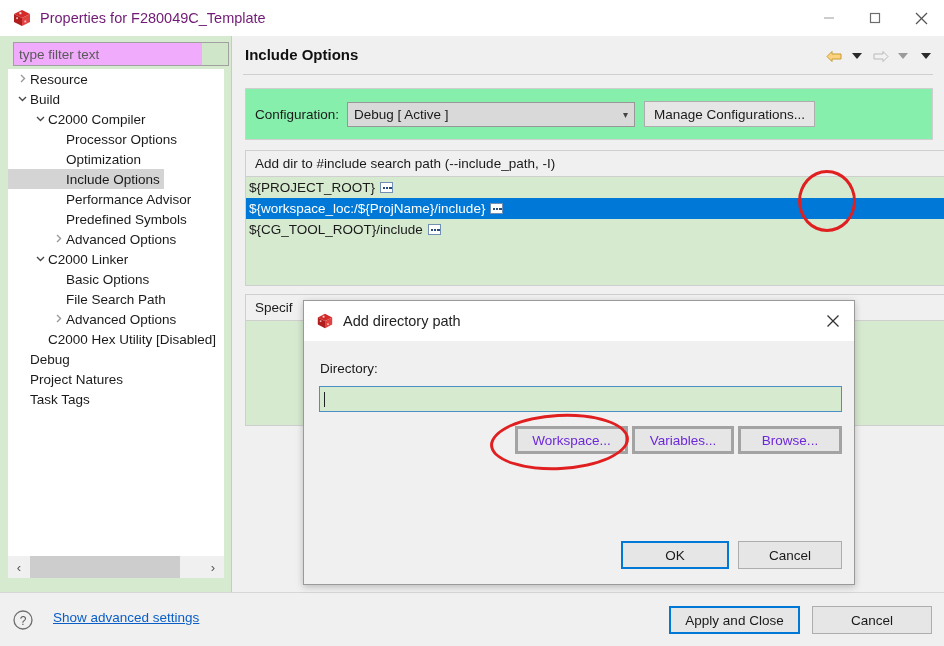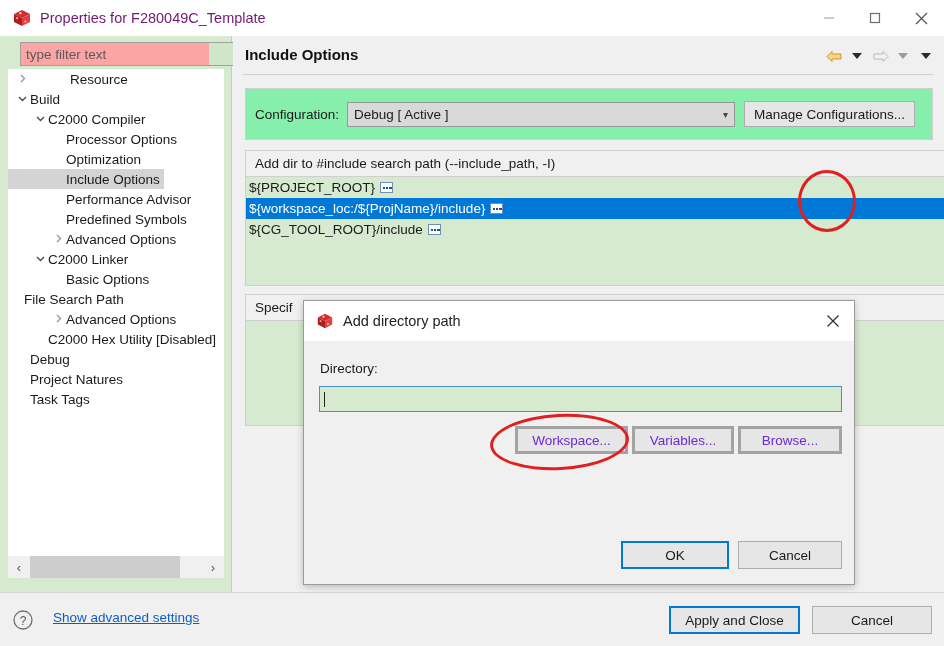--- a/index.html
+++ b/index.html
@@ -38,22 +38,22 @@
   }
   #winbtns { position: absolute; right: 0; top: 0; display: flex; }
 
   
   #leftpanel {
     position: absolute; left: 0; top: 36px; width: 232px; height: 556px;
     background: #d6ead0;
     border-right: 1px solid #c9c9c9;
   }
   #filter-wrap {
-    position: absolute; left: 20px; top: 6px; width: 216px; height: 24px;
-    background: #fca5a5; border: 1px solid #a0a0a0;
+    position: absolute; left: 13px; top: 6px; width: 216px; height: 24px;
+    background: #f0abfc; border: 1px solid #a0a0a0;
     display: flex; 
   }
   #filter-input {
     flex: 1; border: 0; outline: none; background: transparent;
     font-family: "Liberation Sans", sans-serif; font-size: 13.5px;
     color: #555; padding-left: 5px; height: 22px;
   }
   #filter-input::placeholder { color: #5a5a5a; opacity: 1; }
   #filter-green {
     width: 26px; height: 22px; background: #cfe7c8;
@@ -113,21 +113,21 @@
     background: #cfcfcf;
   }
 
   #config-box {
     position: absolute; left: 12px; top: 52px; width: 688px; height: 52px;
     background: #86efac; border: 1px solid #cfcfcf;
     display: flex; align-items: center;
   }
   #config-label { margin-left: 9px; font-size: 13.5px; color: #1a1a1a; }
   #config-select {
-    margin-left: 8px; width: 388px; height: 25px;
+    margin-left: 8px; width: 288px; height: 25px;
     background: #d9d9d9; border: 1px solid #979797;
     display: flex; align-items: center; justify-content: space-between;
     font-size: 13.5px; color: #1a1a1a; padding: 0 6px;
   }
   #config-chevron { color: #444; font-size: 10px; }
   #manage-btn {
     margin-left: 9px; height: 26px; background: #e6e6e6;
     border: 1px solid #adadad; display: flex; align-items: center;
     padding: 0 9px; font-size: 13.5px; color: #1a1a1a;
   }
@@ -286,21 +286,21 @@
       </div>
     </div>
   </div>
 
   <div id="leftpanel">
     <div id="filter-wrap">
       <input id="filter-input" type="text" placeholder="type filter text" style="">
       <div id="filter-green"></div>
     </div>
     <div id="tree">
-        <div class="tnode" style="padding-left: 6px; gap: 40px;">
+        <div class="tnode" style="padding-left: 6px;">
           <span class="twist"><svg width="11" height="11" viewBox="0 0 11 11">
               <polyline points="4,2 7.5,5.5 4,9" fill="none" stroke="#9a9a9a" stroke-width="1.4"></polyline>
             </svg></span>
           <span class="tlabel">Resource</span>
         </div>
         <div class="tnode" style="padding-left: 6px;">
           <span class="twist open"><svg width="11" height="11" viewBox="0 0 11 11">
               <polyline points="2,4 5.5,7.5 9,4" fill="none" stroke="#4a4a4a" stroke-width="1.4"></polyline>
             </svg></span>
           <span class="tlabel">Build</span>
@@ -340,21 +340,21 @@
         <div class="tnode" style="padding-left: 24px;">
           <span class="twist open"><svg width="11" height="11" viewBox="0 0 11 11">
               <polyline points="2,4 5.5,7.5 9,4" fill="none" stroke="#4a4a4a" stroke-width="1.4"></polyline>
             </svg></span>
           <span class="tlabel">C2000 Linker</span>
         </div>
         <div class="tnode" style="padding-left: 42px;">
           <span class="twist"></span>
           <span class="tlabel">Basic Options</span>
         </div>
-        <div class="tnode" style="">
+        <div class="tnode" style="padding-left: 42px;">
           <span class="twist"></span>
           <span class="tlabel">File Search Path</span>
         </div>
         <div class="tnode" style="padding-left: 42px;">
           <span class="twist"><svg width="11" height="11" viewBox="0 0 11 11">
               <polyline points="4,2 7.5,5.5 4,9" fill="none" stroke="#9a9a9a" stroke-width="1.4"></polyline>
             </svg></span>
           <span class="tlabel">Advanced Options</span>
         </div>
         <div class="tnode" style="padding-left: 24px;">

